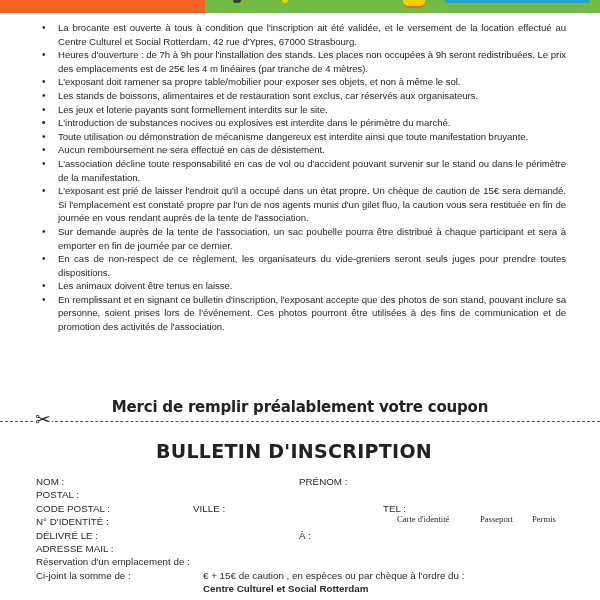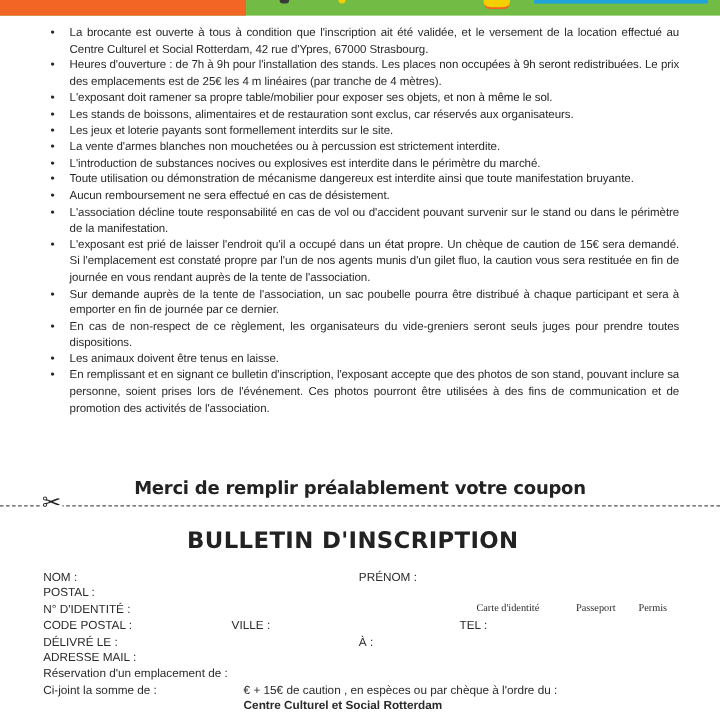--- a/index.html
+++ b/index.html
@@ -34,21 +34,21 @@
   <div class="cup"></div>
   <div class="blue"></div>
 </div>
 
 <ul class="rules" id="rules">
     <li><span class="bullet">•</span><span>La brocante est ouverte à tous à condition que l'inscription ait été validée, et le versement de la location effectué au Centre Culturel et Social Rotterdam, 42 rue d'Ypres, 67000 Strasbourg.</span></li>
     <li><span class="bullet">•</span><span>Heures d'ouverture : de 7h à 9h pour l'installation des stands. Les places </span><b>non occupées à 9h seront redistribuées</b><span>. Le prix des emplacements est de 25€ les 4 m linéaires (par tranche de 4 mètres).</span></li>
     <li><span class="bullet">•</span><span>L'exposant doit ramener sa propre table/mobilier pour exposer ses objets, et </span><b>non à même le sol</b><span>.</span></li>
     <li><span class="bullet">•</span><span>Les stands de boissons, alimentaires et de restauration sont exclus, car réservés aux organisateurs.</span></li>
     <li><span class="bullet">•</span><span>Les jeux et loterie payants sont formellement interdits sur le site.</span></li>
-    <li><span class="bullet">•</span><span>La vente d'armes blanches non mouchetées ou à percussion est strictement interdite.</span></li>
+    <li><span class="bullet">•</span></li>
     <li><span class="bullet">•</span><span>L'introduction de substances nocives ou explosives est interdite dans le périmètre du marché.</span></li>
     <li><span class="bullet">•</span><span>Toute utilisation ou démonstration de mécanisme dangereux est interdite ainsi que toute manifestation bruyante.</span></li>
     <li><span class="bullet">•</span><span>Aucun remboursement ne sera effectué en cas de désistement.</span></li>
     <li><span class="bullet">•</span><span>L'association décline toute responsabilité en cas de vol ou d'accident pouvant survenir sur le stand ou dans le périmètre de la manifestation.</span></li>
     <li><span class="bullet">•</span><span>L'exposant est prié de laisser l'endroit qu'il a occupé dans un </span><b>état propre.</b><span> Un chèque de caution de 15€ sera demandé. Si l'emplacement est constaté propre par l'un de nos agents munis d'un gilet  fluo, la caution vous sera restituée en fin de journée en vous rendant auprès de la tente de l'association.</span></li>
     <li><span class="bullet">•</span><b>Sur demande</b><span> auprès de la tente de l'association, un sac poubelle pourra être distribué à chaque participant et sera à emporter en fin de journée par ce dernier.</span></li>
     <li><span class="bullet">•</span><span>En cas de non-respect de ce règlement, les organisateurs du vide-greniers seront seuls juges pour prendre toutes dispositions.</span></li>
     <li><span class="bullet">•</span><span>Les animaux doivent être tenus en laisse.</span></li>
     <li><span class="bullet">•</span><span>En remplissant et en signant ce bulletin d'inscription, l'exposant accepte que des photos de son stand, pouvant inclure sa personne, soient prises lors de l'événement. Ces photos pourront être utilisées à des fins de communication et de promotion des activités de l'association.</span></li>
   </ul>
@@ -60,30 +60,30 @@
 <div class="title">BULLETIN D'INSCRIPTION</div>
 
 <div class="form">
   <div class="frow">
     <span style="left:0">NOM :</span>
     <span style="left:263px">PRÉNOM :</span>
   </div>
   <div class="frow">
     <span style="left:0">POSTAL :</span>
   </div>
+  <div class="frow">
+    <span style="left:0">CODE POSTAL :</span>
+    <span style="left:157px">VILLE :</span>
+    <span style="left:347px">TEL :</span>
+  </div>
   <div class="frow idtypes">
     <span style="left:0; font-family:'Liberation Sans', sans-serif; font-size:9.8px;">N° D'IDENTITÉ :</span>
     <span style="left:361px; top:-2px">Carte d'identité</span>
     <span style="left:444px; top:-2px">Passeport</span>
     <span style="left:496px; top:-2px">Permis</span>
-  </div>
-  <div class="frow">
-    <span style="left:0">CODE POSTAL :</span>
-    <span style="left:157px">VILLE :</span>
-    <span style="left:347px">TEL :</span>
   </div>
   <div class="frow">
     <span style="left:0">DÉLIVRÉ LE :</span>
     <span style="left:263px">À :</span>
   </div>
   <div class="frow">
     <span style="left:0">ADRESSE MAIL :</span>
   </div>
   <div class="frow">
     <span style="left:0">Réservation d'un emplacement de :</span>

